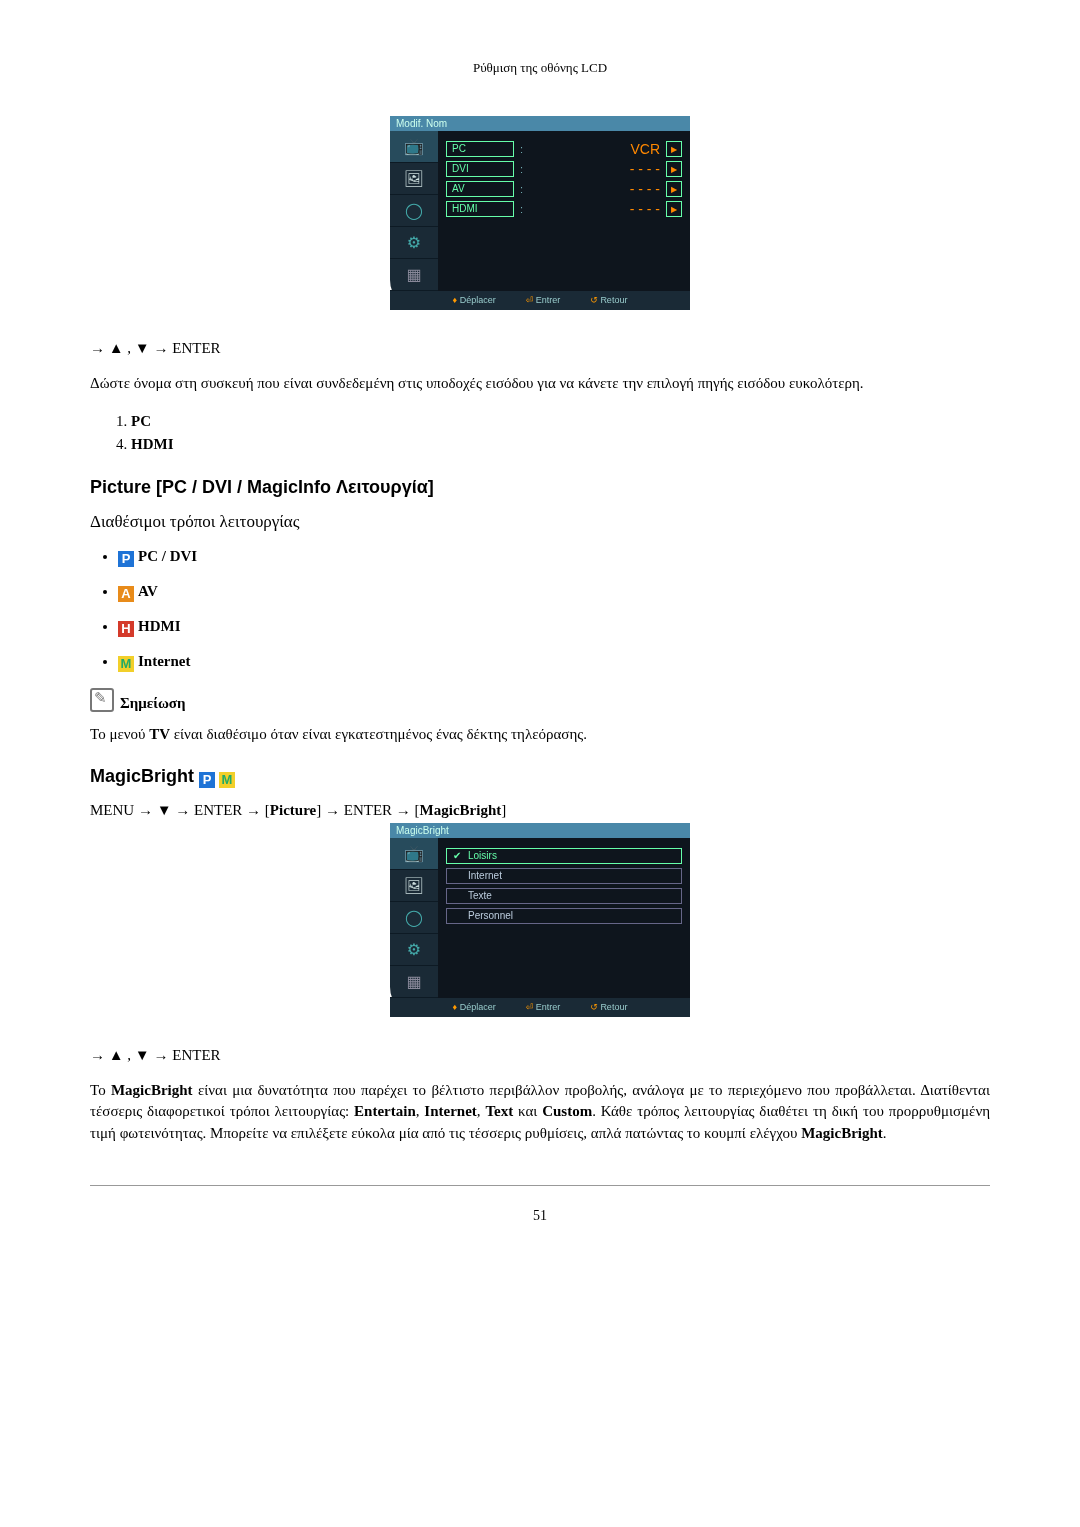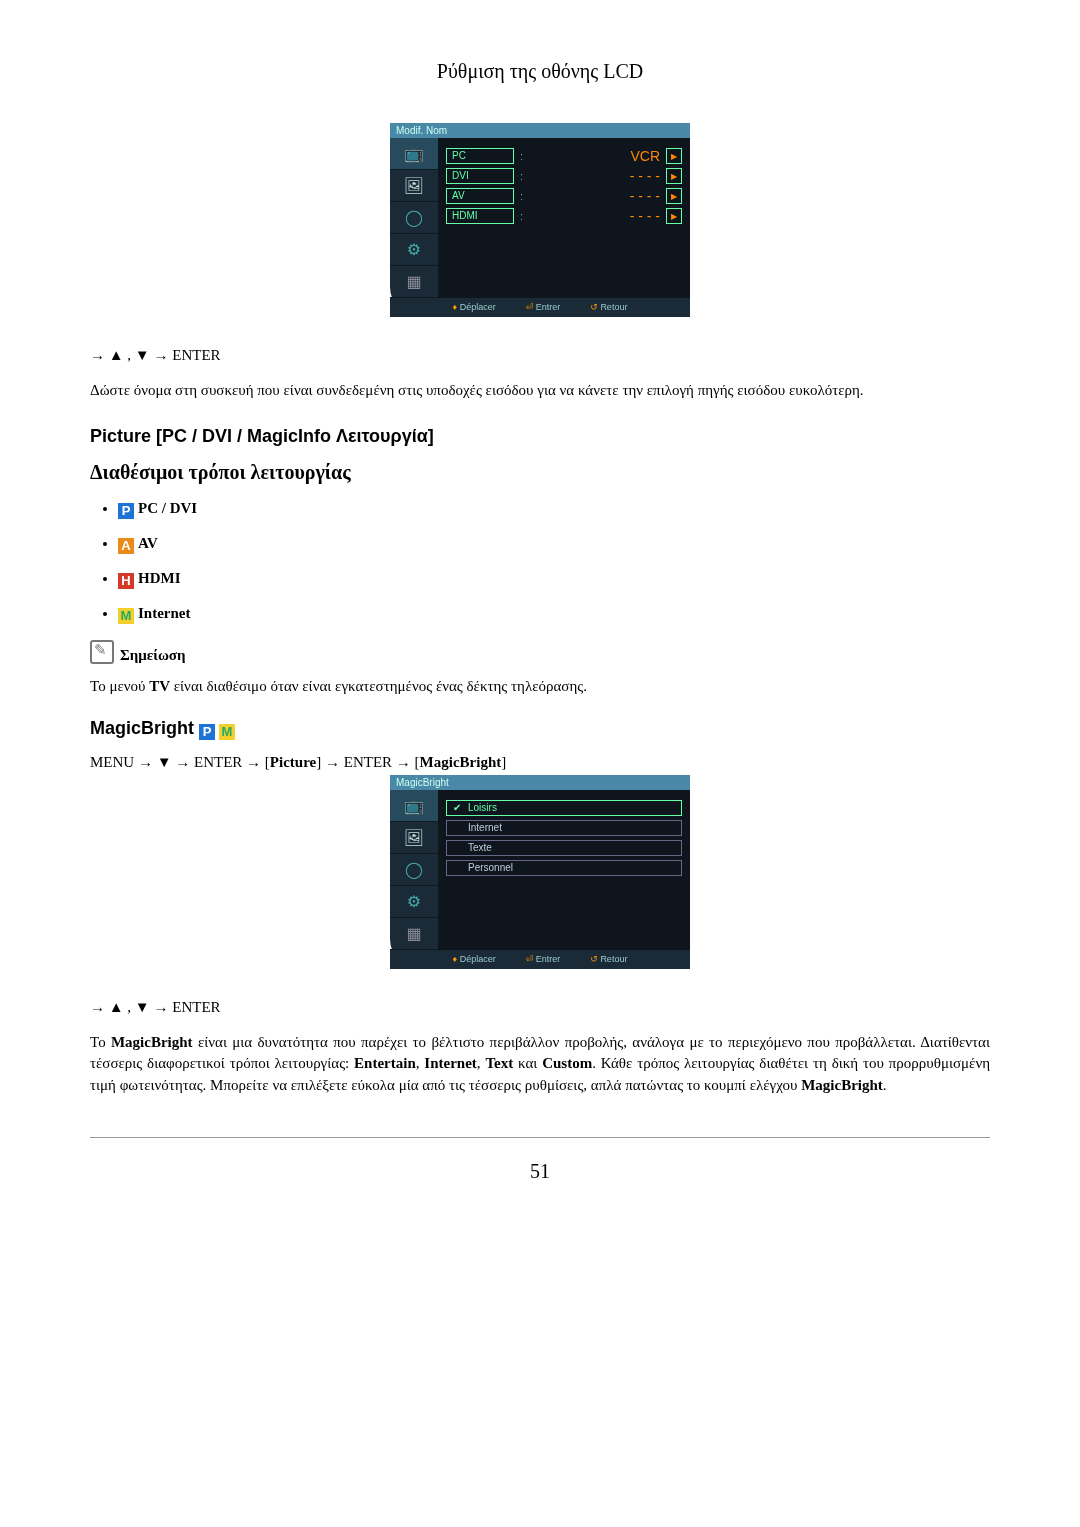--- a/index.html
+++ b/index.html
@@ -7,21 +7,21 @@
     font-size: 15px;
     margin: 0;
     padding: 60px 90px 40px 90px;
     width: 1080px;
     box-sizing: border-box;
     color: #000;
   }
   .page-header {
     text-align: center;
     margin-bottom: 40px;
-    font-size: 20px;
+    font-size: 13px;
   }
   .osd-panel {
     width: 300px;
     margin: 0 auto 30px auto;
     background: #1a2a36;
     font-family: Arial, sans-serif;
     font-size: 11px;
     color: #cdd;
     border-radius: 30px;
   }
@@ -123,22 +123,22 @@
   }
   .num-list li { margin: 6px 0; }
   .num-list li b, .mode-list li b { font-weight: bold; }
   h2.section {
     font-family: Arial, Helvetica, sans-serif;
     font-weight: bold;
     font-size: 18px;
     margin: 20px 0 14px 0;
   }
   h3.subsection {
-    font-weight: bold;
-    font-size: 20px;
+    font-weight: normal;
+    font-size: 17px;
     margin: 14px 0 14px 0;
   }
   .mode-list {
     list-style: disc;
     padding-left: 28px;
     margin: 8px 0 16px 0;
   }
   .mode-list li { margin: 16px 0; }
   .badge {
     display: inline-block;
@@ -168,21 +168,21 @@
   .note-icon::after {
     content:"✎"; position:absolute; left:2px; top:-1px;
     font-size:15px; color:#777;
   }
   .note-line { margin: 10px 0 12px 0; }
   hr.foot {
     margin-top: 40px;
     border: none;
     border-top: 1px solid #999;
   }
-  .page-num { text-align: center; margin-top: 22px; font-size: 20px; }
+  .page-num { text-align: center; margin-top: 22px; font-size: 14px; }
 </style>
 </head>
 <body>
 
 <div class="page-header">
   <span>Ρύθμιση της οθόνης LCD</span>
 </div>
 
 <div class="osd-panel">
   <div class="osd-titlebar">Modif. Nom</div>
@@ -228,20 +228,22 @@
   </div>
 </div>
 
 <div class="nav-line">
   <span>→ </span><span>▲</span><span> , </span><span>▼</span><span> → ENTER</span>
 </div>
 
 <div class="body-para">Δώστε όνομα στη συσκευή που είναι συνδεδεμένη στις υποδοχές εισόδου για να κάνετε την επιλογή πηγής εισόδου ευκολότερη.</div>
 
 <ol class="num-list" style="list-style:none;">
+  <li><span>1.</span> <b>PC</b></li>
+  <li><span>4.</span> <b>HDMI</b></li>
 </ol>
 
 <h2 class="section">Picture [PC / DVI / MagicInfo Λειτουργία]</h2>
 
 <h3 class="subsection">Διαθέσιμοι τρόποι λειτουργίας</h3>
 
 <ul class="mode-list">
   <li><span class="badge P">P</span><b>PC / DVI</b></li>
   <li><span class="badge A">A</span><b>AV</b></li>
   <li><span class="badge H">H</span><b>HDMI</b></li>

